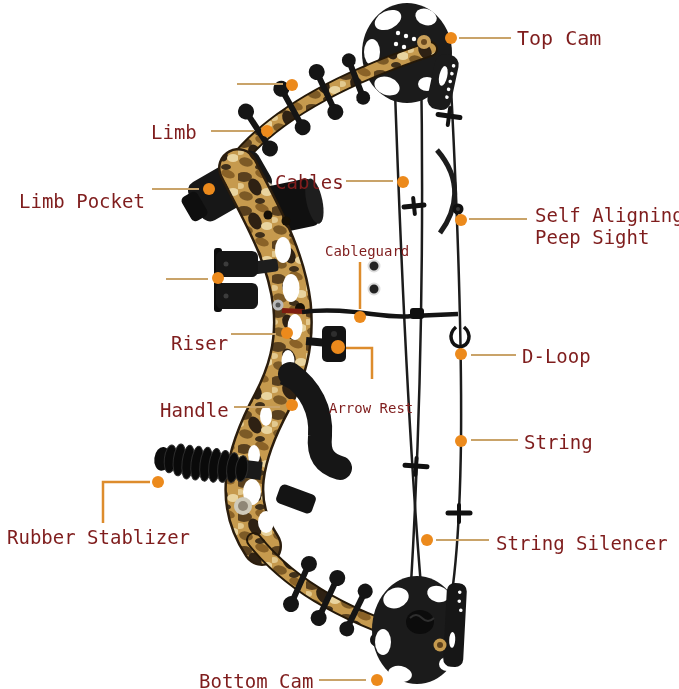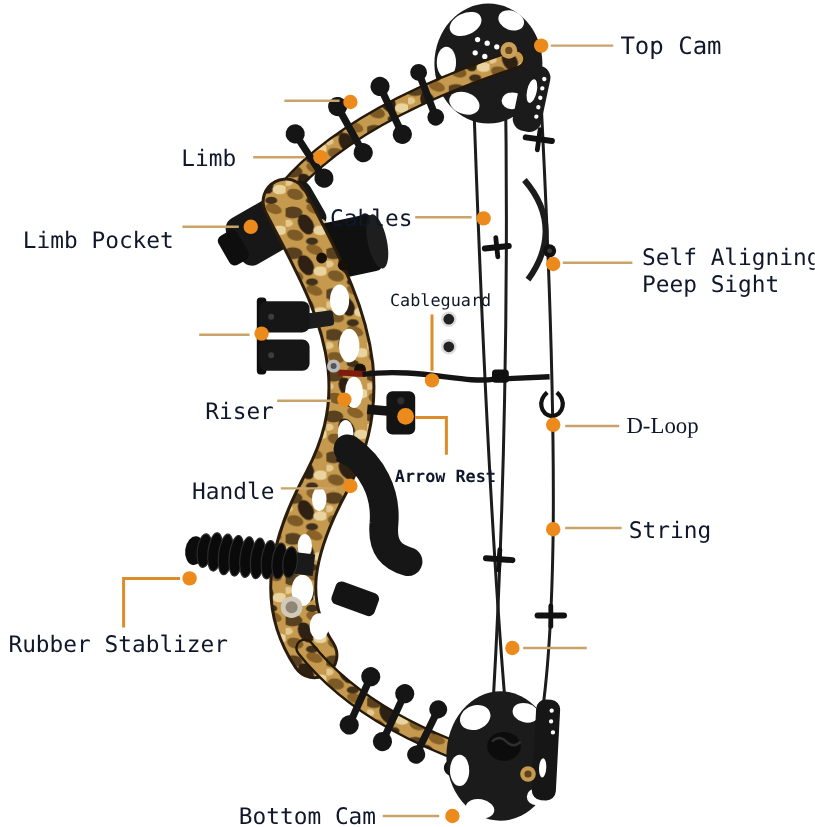--- a/index.html
+++ b/index.html
@@ -2,21 +2,21 @@
 <html><head>
 <meta charset="utf-8">
 <style>
   html,body{margin:0;padding:0;background:#ffffff;}
   .stage{
     position:relative;width:679px;height:689px;background:#ffffff;
     overflow:hidden;font-family:"DejaVu Sans Mono","Liberation Mono",monospace;
   }
   .stage svg{position:absolute;left:0;top:0;}
   .lbl{
-    position:absolute;color:#0f172a;font-size:19px;line-height:1.18;
+    position:absolute;color:#7f1d1d;font-size:19px;line-height:1.18;
     white-space:nowrap;letter-spacing:0px;font-weight:normal;
   }
   .lbl.small{font-size:14px;}
   .lbl.big{font-size:20px;}
 </style>
 </head>
 <body>
 
 <div class="stage">
 
@@ -308,20 +308,21 @@
   <div class="lbl big" style="left:517px;top:27px;">Top Cam</div>
   <div class="lbl" style="left:151px;top:121px;">Limb</div>
   <div class="lbl" style="left:19px;top:178px;margin-top:12px;">Limb Pocket</div>
   <div class="lbl" style="left:275px;top:171px;">Cables</div>
   <div class="lbl" style="left:535px;top:204px;">
     <div>Self Aligning</div>
     <div>Peep Sight</div>
   </div>
   <div class="lbl small" style="left:325px;top:243px;">Cableguard</div>
   <div class="lbl" style="left:171px;top:332px;">Riser</div>
-  <div class="lbl" style="left:522px;top:345px;font-family:Liberation Serif, serif;">D-Loop</div>
-  <div class="lbl small" style="left:329px;top:390px;font-weight:bold;">Arrow Rest</div>
+  <div class="lbl" style="left:522px;top:345px;">D-Loop</div>
+  <div class="lbl small" style="left:329px;top:400px;">Arrow Rest</div>
   <div class="lbl" style="left:160px;top:399px;">Handle</div>
   <div class="lbl" style="left:524px;top:431px;">String</div>
   <div class="lbl" style="left:7px;top:526px;">Rubber Stablizer</div>
+  <div class="lbl" style="left:496px;top:532px;">String Silencer</div>
   <div class="lbl" style="left:199px;top:670px;">Bottom Cam</div>
 
 </div>
 
 </body></html>

